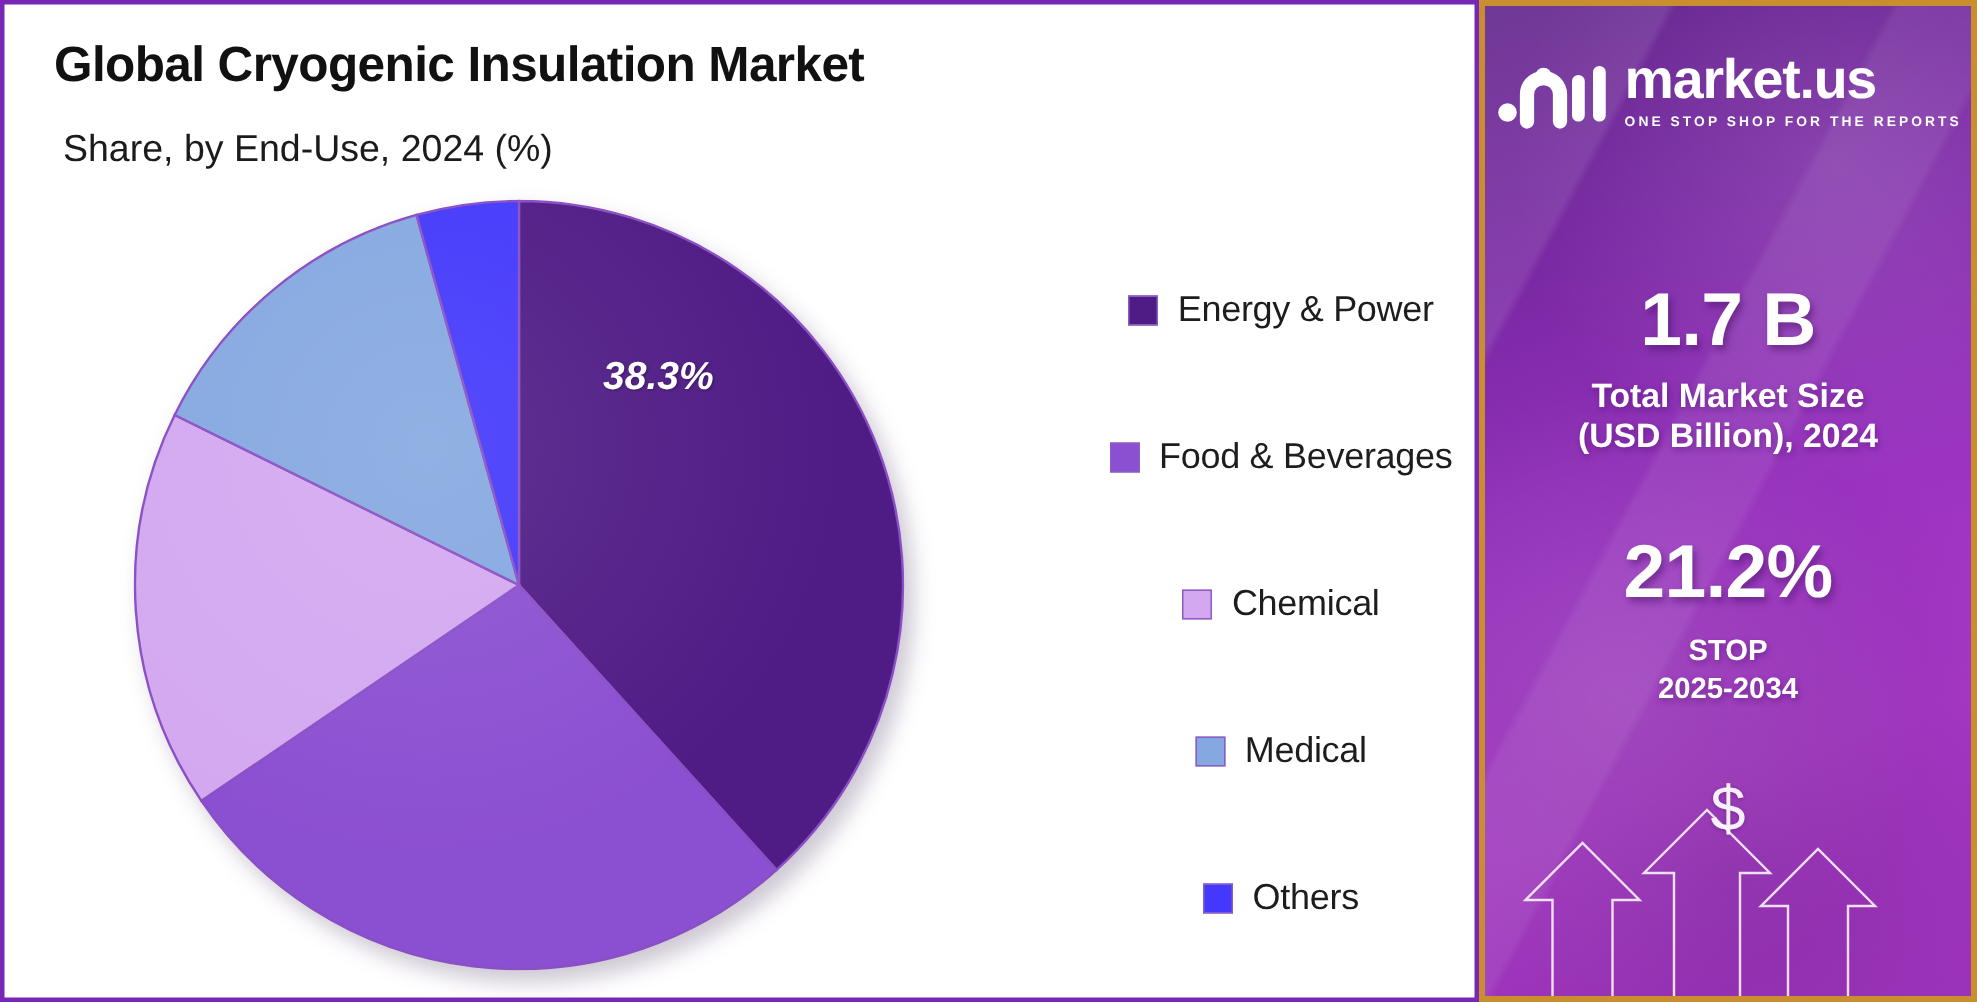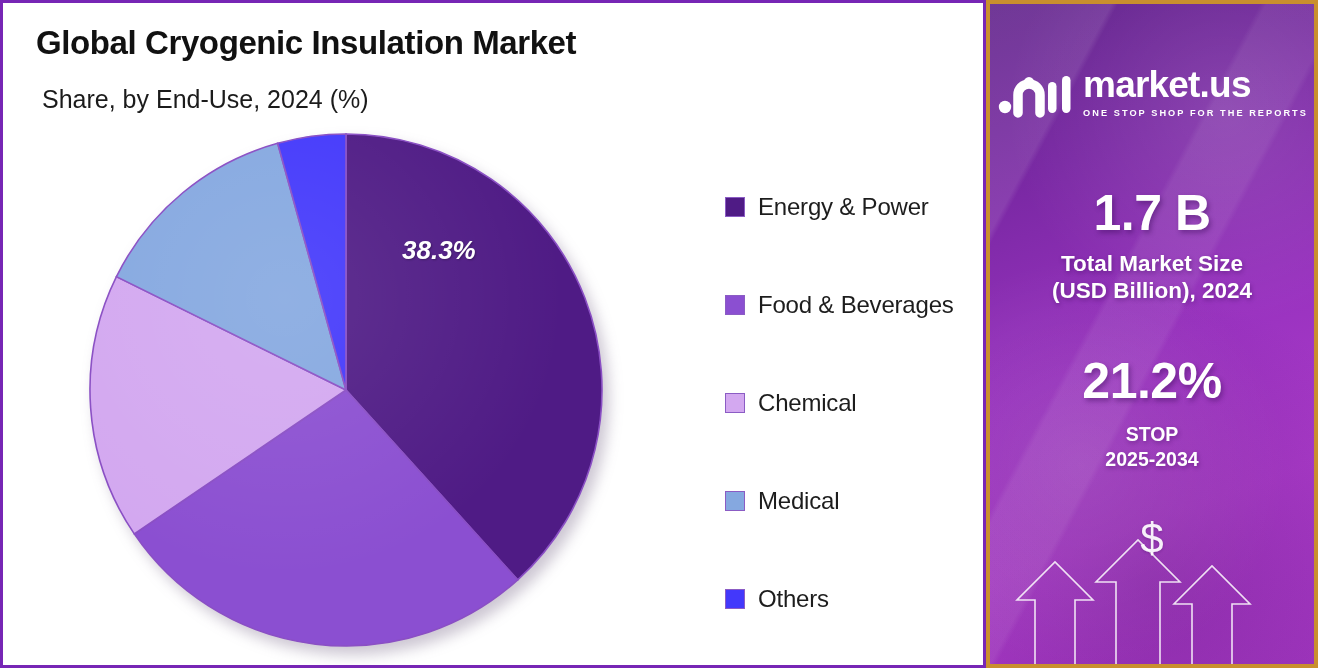--- a/index.html
+++ b/index.html
@@ -61,20 +61,21 @@
   }
 
   
   .legend {
     position:absolute; left:722px; top:155px;
     width:258px;
   }
   .legend-item {
     display:flex; align-items:center;
     height:98px;
+    justify-content:center;
   }
   .legend-swatch {
     width:20px; height:20px; flex:0 0 20px;
     border:1px solid #8b5cc4; margin-right:13px;
   }
   .legend-label {
     font-size:24px; color:#1d1d1d; font-weight:400;
     letter-spacing:-0.2px; white-space:nowrap; line-height:1;
   }
 
@@ -100,21 +101,21 @@
       radial-gradient(circle at 72% 16%, rgba(255,255,255,0.12) 0%, rgba(255,255,255,0) 36%),
       radial-gradient(circle at 28% 70%, rgba(255,255,255,0.10) 0%, rgba(255,255,255,0) 40%),
       radial-gradient(circle at 50% 88%, rgba(80,20,110,0.30) 0%, rgba(80,20,110,0) 48%);
     pointer-events:none;
   }
   .rp-content { position:absolute; inset:0; }
 
   
   .logo-row {
     position:absolute; left:0; right:0; top:30px;
-    display:flex; align-items:flex-end; justify-content:center;margin-top:32px;
+    display:flex; align-items:flex-end; justify-content:center;
   }
   .logo-mark { width:78px; height:52px; margin-right:9px; }
   .logo-text-block { display:flex; flex-direction:column; }
   .logo-word {
     font-size:37px; font-weight:700; color:#ffffff;
     letter-spacing:-0.8px; line-height:1;
   }
   .logo-tagline {
     font-size:9.2px; font-weight:700; color:#ffffff;
     letter-spacing:2.05px; margin-top:5px; white-space:nowrap;

